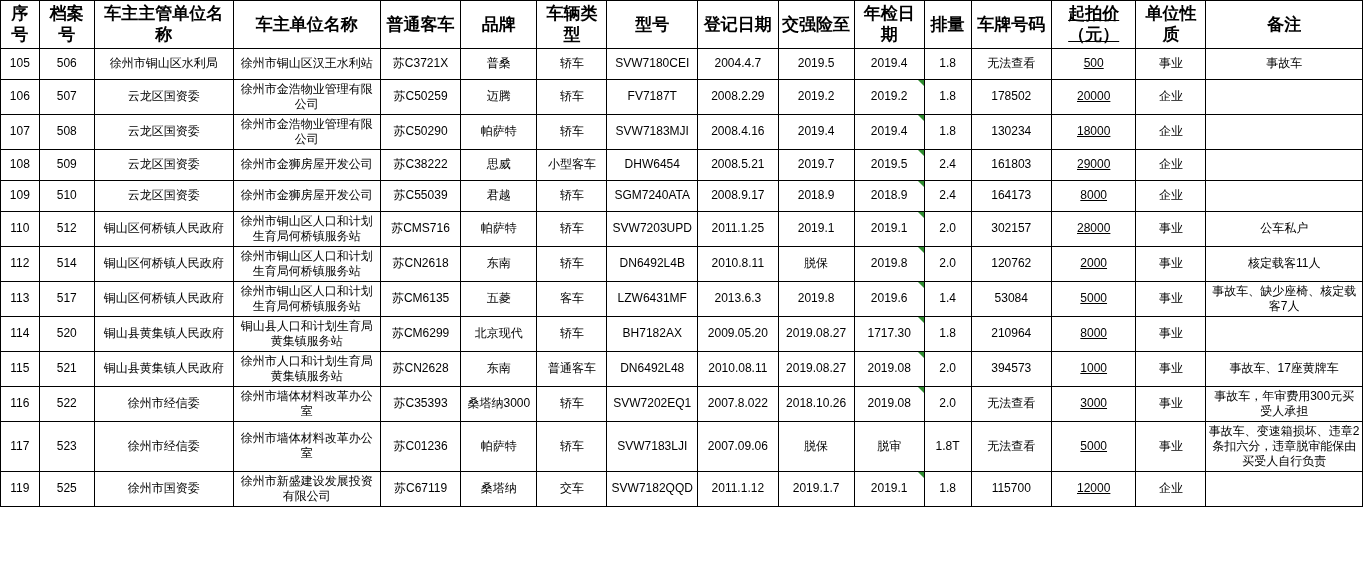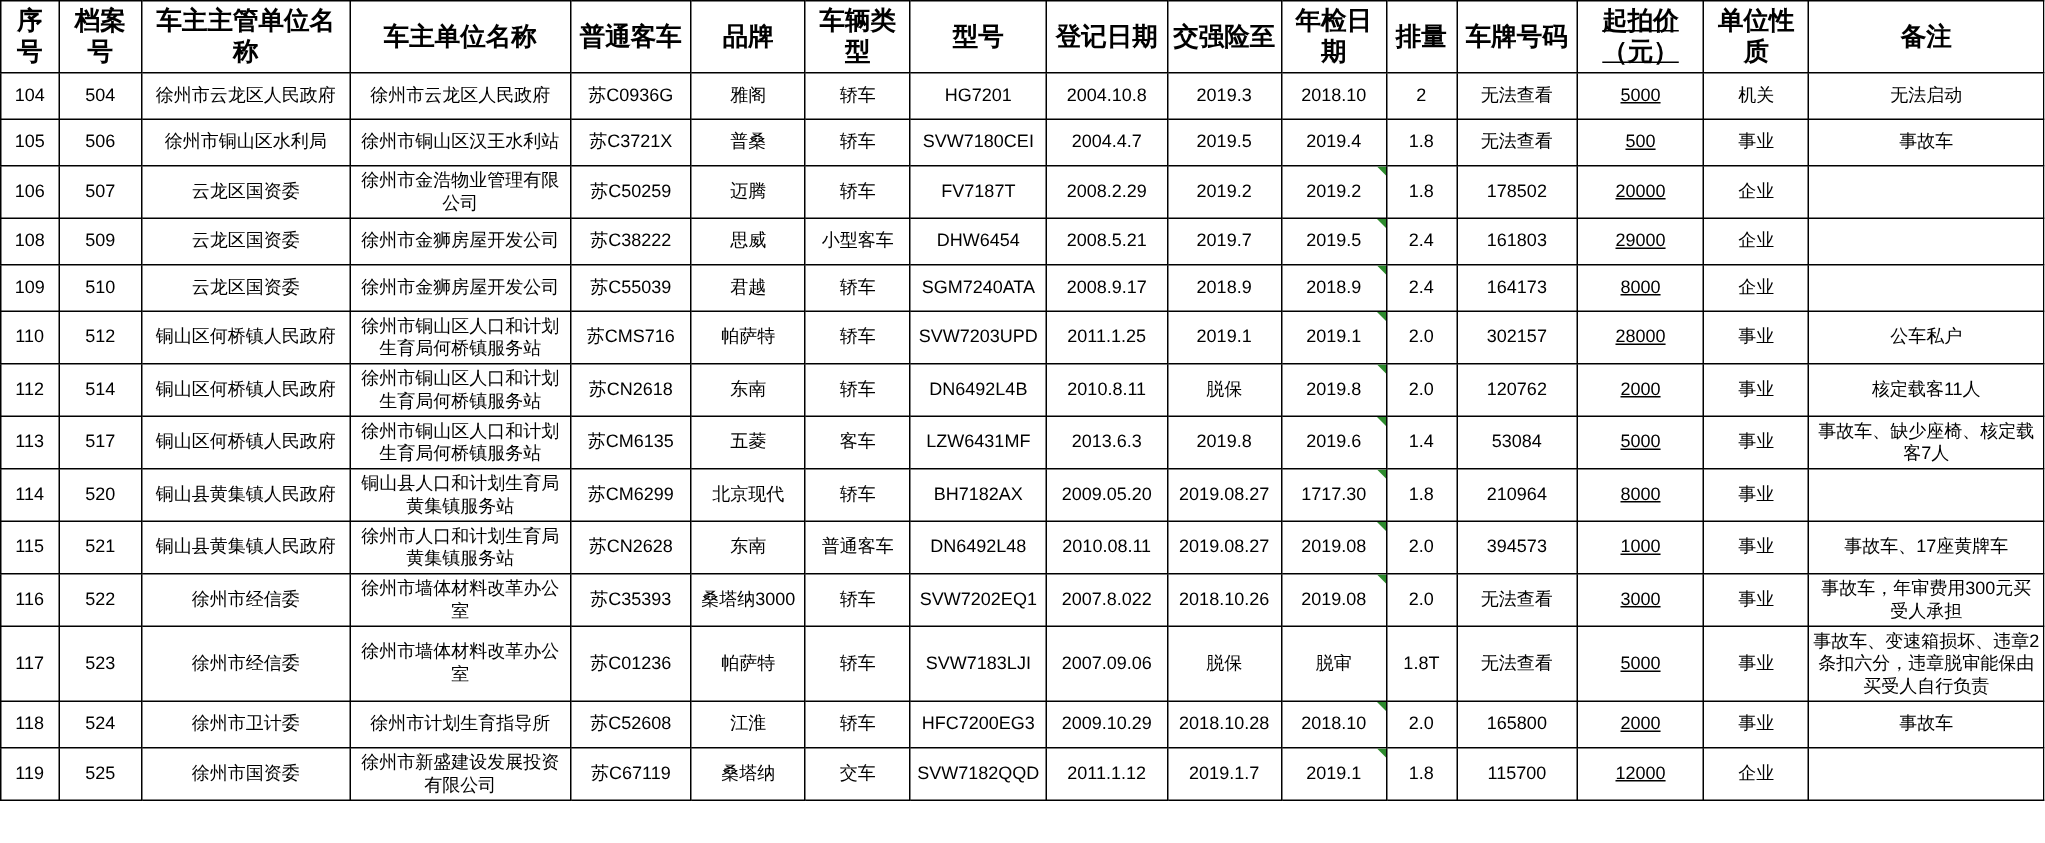--- a/index.html
+++ b/index.html
@@ -90,38 +90,20 @@
       <th class="c10">年检日期</th>
       <th class="c11">排量</th>
       <th class="c12">车牌号码</th>
       <th class="c13">起拍价（元）</th>
       <th class="c14">单位性质</th>
       <th class="c15">备注</th>
     </tr>
   </thead>
   <tbody id="table-body">
       <tr>
-        <td class="c0">104</td>
-        <td class="c1">504</td>
-        <td class="c2">徐州市云龙区人民政府</td>
-        <td class="c3">徐州市云龙区人民政府</td>
-        <td class="c4">苏C0936G</td>
-        <td class="c5">雅阁</td>
-        <td class="c6">轿车</td>
-        <td class="c7">HG7201</td>
-        <td class="c8">2004.10.8</td>
-        <td class="c9">2019.3</td>
-        <td class="c10">2018.10</td>
-        <td class="c11">2</td>
-        <td class="c12">无法查看</td>
-        <td class="c13">5000</td>
-        <td class="c14">机关</td>
-        <td class="c15">无法启动</td>
-      </tr>
-      <tr>
         <td class="c0">105</td>
         <td class="c1">506</td>
         <td class="c2">徐州市铜山区水利局</td>
         <td class="c3">徐州市铜山区汉王水利站</td>
         <td class="c4">苏C3721X</td>
         <td class="c5">普桑</td>
         <td class="c6">轿车</td>
         <td class="c7">SVW7180CEI</td>
         <td class="c8">2004.4.7</td>
         <td class="c9">2019.5</td>
@@ -140,20 +122,38 @@
         <td class="c4">苏C50259</td>
         <td class="c5">迈腾</td>
         <td class="c6">轿车</td>
         <td class="c7">FV7187T</td>
         <td class="c8">2008.2.29</td>
         <td class="c9">2019.2</td>
         <td class="c10 marker">2019.2</td>
         <td class="c11">1.8</td>
         <td class="c12">178502</td>
         <td class="c13">20000</td>
+        <td class="c14">企业</td>
+        <td class="c15"></td>
+      </tr>
+      <tr>
+        <td class="c0">107</td>
+        <td class="c1">508</td>
+        <td class="c2">云龙区国资委</td>
+        <td class="c3">徐州市金浩物业管理有限公司</td>
+        <td class="c4">苏C50290</td>
+        <td class="c5">帕萨特</td>
+        <td class="c6">轿车</td>
+        <td class="c7">SVW7183MJI</td>
+        <td class="c8">2008.4.16</td>
+        <td class="c9">2019.4</td>
+        <td class="c10 marker">2019.4</td>
+        <td class="c11">1.8</td>
+        <td class="c12">130234</td>
+        <td class="c13">18000</td>
         <td class="c14">企业</td>
         <td class="c15"></td>
       </tr>
       <tr>
         <td class="c0">108</td>
         <td class="c1">509</td>
         <td class="c2">云龙区国资委</td>
         <td class="c3">徐州市金狮房屋开发公司</td>
         <td class="c4">苏C38222</td>
         <td class="c5">思威</td>
@@ -306,38 +306,20 @@
         <td class="c8">2007.09.06</td>
         <td class="c9">脱保</td>
         <td class="c10">脱审</td>
         <td class="c11">1.8T</td>
         <td class="c12">无法查看</td>
         <td class="c13">5000</td>
         <td class="c14">事业</td>
         <td class="c15">事故车、变速箱损坏、违章2条扣六分，违章脱审能保由买受人自行负责</td>
       </tr>
       <tr>
-        <td class="c0">118</td>
-        <td class="c1">524</td>
-        <td class="c2">徐州市卫计委</td>
-        <td class="c3">徐州市计划生育指导所</td>
-        <td class="c4">苏C52608</td>
-        <td class="c5">江淮</td>
-        <td class="c6">轿车</td>
-        <td class="c7">HFC7200EG3</td>
-        <td class="c8">2009.10.29</td>
-        <td class="c9">2018.10.28</td>
-        <td class="c10 marker">2018.10</td>
-        <td class="c11">2.0</td>
-        <td class="c12">165800</td>
-        <td class="c13">2000</td>
-        <td class="c14">事业</td>
-        <td class="c15">事故车</td>
-      </tr>
-      <tr>
         <td class="c0">119</td>
         <td class="c1">525</td>
         <td class="c2">徐州市国资委</td>
         <td class="c3">徐州市新盛建设发展投资有限公司</td>
         <td class="c4">苏C67119</td>
         <td class="c5">桑塔纳</td>
         <td class="c6">交车</td>
         <td class="c7">SVW7182QQD</td>
         <td class="c8">2011.1.12</td>
         <td class="c9">2019.1.7</td>

